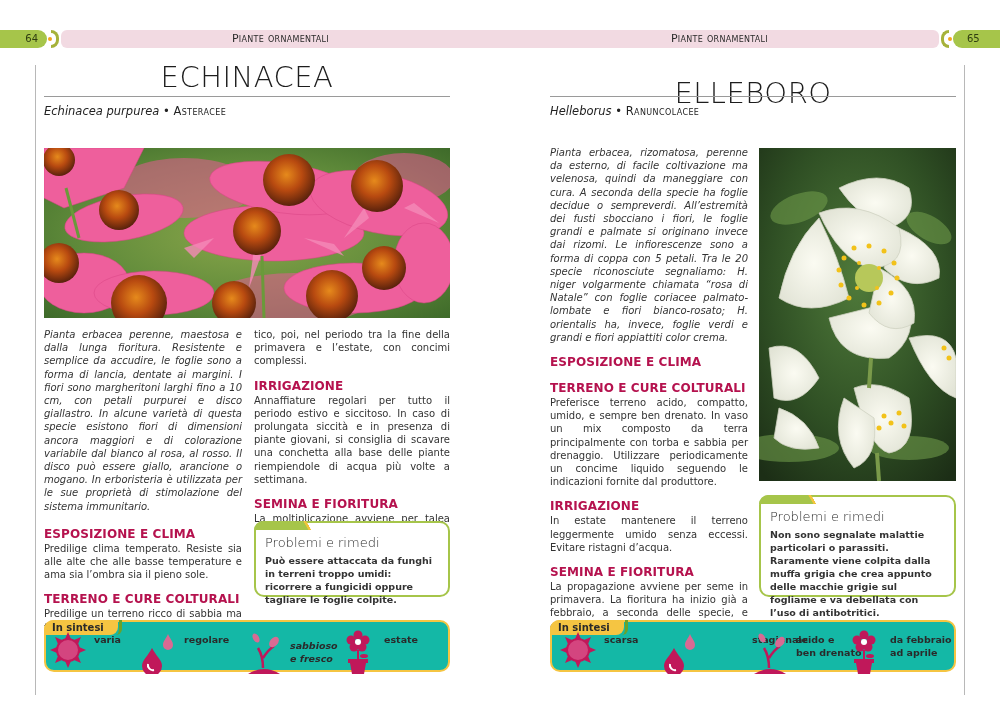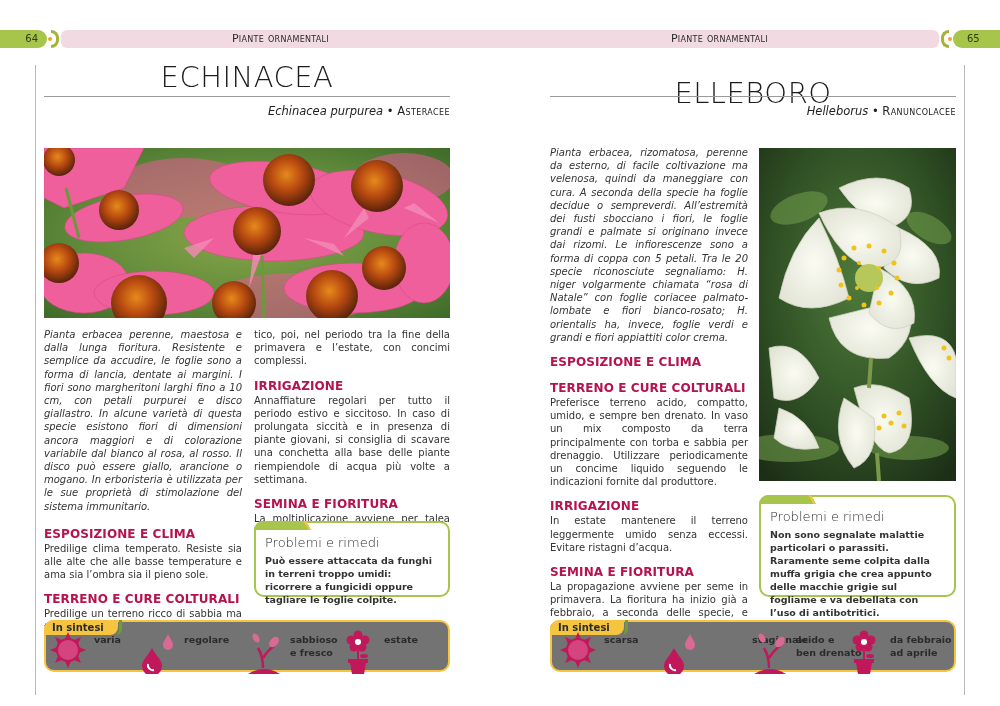--- a/index.html
+++ b/index.html
@@ -22,39 +22,39 @@
   .hdr-left .pbracket { left: 51px; border-left: none; border-radius: 0 9px 9px 0; }
   .hdr-right .pbracket { right: 51px; border-right: none; border-radius: 9px 0 0 9px; }
   .hband { position: absolute; top: 0; height: 18px; background: #f2dae2; font-size: 11px; line-height: 18px; text-align: center; color: #2a2a2a; letter-spacing: 0.3px; font-variant: small-caps; }
   .hdr-left .hband { left: 61px; width: 439px; border-radius: 6px 0 0 6px; }
   .hdr-right .hband { left: 0; width: 439px; border-radius: 0 6px 6px 0; }
 
   .vrule { position: absolute; width: 1px; background: #b8b8b8; }
 
   .title { position: absolute; font-family: "DejaVu Sans", sans-serif; font-weight: 300; font-size: 29px; letter-spacing: 0.5px; text-align: center; color: #1d1d1d; }
   .title-rule { position: absolute; height: 1px; background: #9a9a9a; }
-  .subtitle { position: absolute; font-size: 11.5px; text-align: right; color: #222; }
+  .subtitle { position: absolute; font-size: 11.5px; text-align: left; color: #222; }
   .subtitle .sci { font-style: italic; }
   .subtitle .fam { font-variant: small-caps; letter-spacing: 0.4px; }
 
   .photo { position: absolute; overflow: hidden; }
   .photo svg { display: block; width: 100%; height: 100%; }
 
   .col { position: absolute; font-size: 10px; line-height: 13.2px; color: #333; }
   .col p { text-align: justify; }
   .intro { font-style: italic; text-align: left; }
   .sec-h { color: #b5124e; font-weight: bold; font-size: 12px; line-height: 15px; margin-top: 11px; letter-spacing: 0.1px; }
 
   .prob { position: absolute; border: 2px solid #a6c54a; border-radius: 10px; background: #fff; padding: 12px 8px 8px 9px; }
   .prob-tab { position: absolute; top: -2px; left: -2px; height: 9px; background: #a6c54a; border-radius: 10px 0 0 0; }
   .prob-tab:after { content: ""; position: absolute; right: -10px; top: 0; width: 10px; height: 9px; background: linear-gradient(60deg, #a6c54a 40%, #f2c43b 45%, #f2c43b 60%, transparent 62%); }
   .prob-title { font-size: 13px; font-weight: 300; color: #2b2b2b; margin-bottom: 4px; }
   .prob-text { font-size: 9.5px; line-height: 13px; font-weight: bold; color: #333; }
 
-  .sint { position: absolute; border: 2px solid #f5c542; border-radius: 10px; height: 52px; background: #737373; }
+  .sint { position: absolute; border: 2px solid #f5c542; border-radius: 10px; height: 52px; background: #14b8a6; }
   .sint-tab { position: absolute; top: -2px; left: -2px; height: 15px; padding: 0 14px 0 8px; background: #f5c542; border-radius: 9px 0 8px 0; font-size: 10px; font-weight: bold; line-height: 15px; color: #2a2a2a; }
   .sint-tab:after { content: ""; position: absolute; right: -4px; top: 0; width: 5px; height: 15px; border-radius: 0 0 6px 0; border-right: 3px solid #6aa22a; }
   .sint-item { position: absolute; top: 8px; display: flex; align-items: flex-start; }
   .sint-item .ic { width: 40px; height: 44px; flex: 0 0 auto; }
   .sint-item .ic svg { width: 100%; height: 100%; display: block; }
   .sint-item .lbl { font-size: 9.5px; font-weight: bold; line-height: 12.5px; color: #2a2a2a; margin-left: 6px; margin-top: 8px; white-space: pre-line; }
 </style>
 </head>
 <body>
 
@@ -194,21 +194,21 @@
     </div>
     <div class="sint-item" style="left:198px;">
       <div class="ic">
         <svg viewBox="0 0 40 44">
             <path d="M4,44 Q20,34 36,44 Z" fill="#c0185a"></path>
             <path d="M19,38 Q19,26 14,18 M19,28 Q24,20 30,16" stroke="#c0185a" stroke-width="2.5" fill="none"></path>
             <ellipse cx="12" cy="8" rx="3" ry="5" fill="#d96a93" transform="rotate(-30 12 8)"></ellipse>
             <ellipse cx="30" cy="12" rx="4" ry="6" fill="#d96a93" transform="rotate(40 30 12)"></ellipse>
           </svg>
       </div>
-      <div class="lbl" style="margin-top:4px;">sabbioso
+      <div class="lbl" style="margin-top:10px;font-style:italic;">sabbioso
 e fresco</div>
     </div>
     <div class="sint-item" style="left:292px;">
       <div class="ic">
         <svg viewBox="0 0 40 44">
             <g fill="#c0185a">
               <circle cx="20" cy="5" r="4.5"></circle>
               <circle cx="27" cy="10" r="4.5"></circle>
               <circle cx="13" cy="10" r="4.5"></circle>
               <circle cx="16" cy="17" r="4.5"></circle>
@@ -306,21 +306,21 @@
       <g stroke="#7a9a4a" stroke-width="4">
           <line x1="112" y1="210" x2="110" y2="240"></line>
           <line x1="118" y1="305" x2="120" y2="333"></line>
         </g>
     </svg>
   </div>
 
   <div class="prob" style="left:759px; top:495px; width:197px; height:102px;">
     <div class="prob-tab" style="width:48px;"></div>
     <div class="prob-title">Problemi e rimedi</div>
-    <div class="prob-text">Non sono segnalate malattie particolari o parassiti. Raramente seme colpita dalla muffa grigia che crea appunto delle macchie grigie sul fogliame e va debellata con l’uso di antibotritici.</div>
+    <div class="prob-text">Non sono segnalate malattie particolari o parassiti. Raramente viene colpita dalla muffa grigia che crea appunto delle macchie grigie sul fogliame e va debellata con l’uso di antibotritici.</div>
   </div>
 
   <div class="sint" style="left:550px; top:620px; width:406px;">
     <div class="sint-tab">In sintesi</div>
     <div class="sint-item" style="left:6px;">
       <div class="ic">
         <svg viewBox="0 0 40 44">
             <g fill="#c0185a">
               <polygon points="20,2 23,9 17,9"></polygon>
               <polygon points="20,38 23,31 17,31"></polygon>

